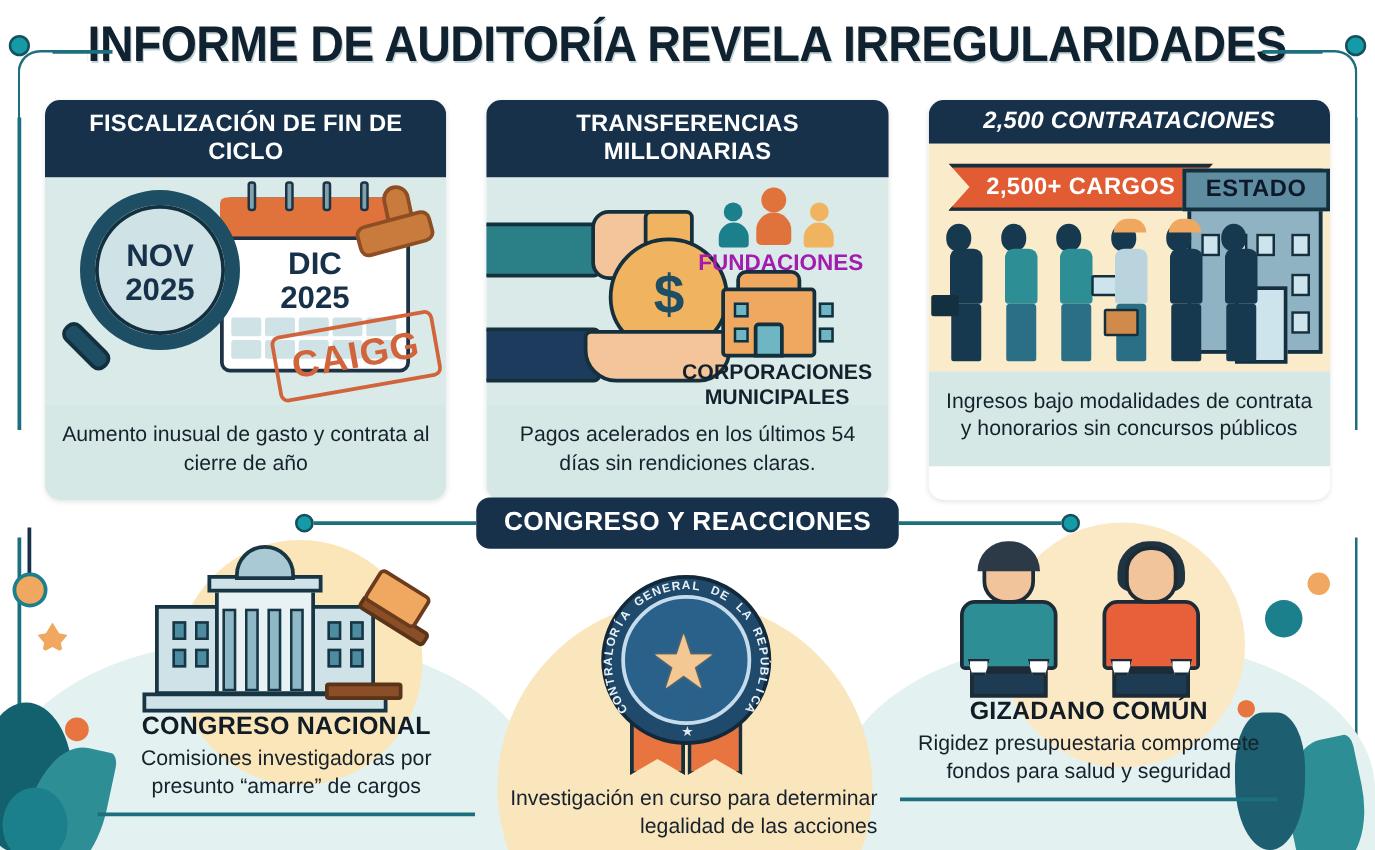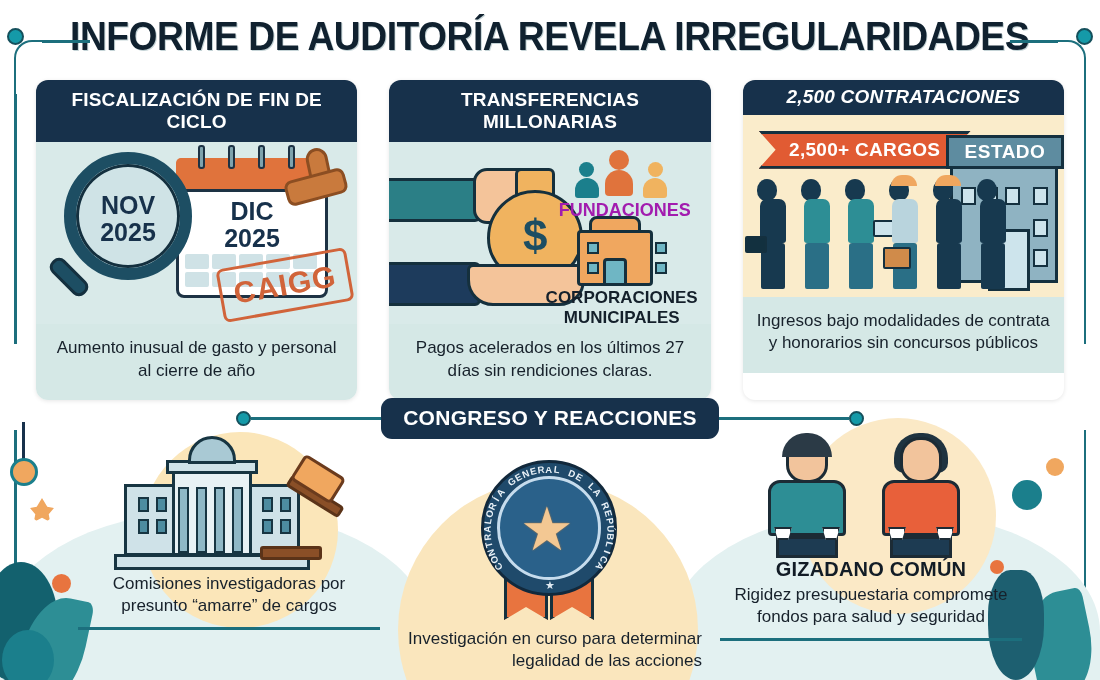--- a/index.html
+++ b/index.html
@@ -112,21 +112,21 @@
   
   .banner {
     position:absolute; left:16px; top:16px; width:212px; height:38px; background:#e15b33;
     border:3px solid #14303f; display:flex; align-items:center; justify-content:center;
     clip-path: polygon(0 0,100% 0,92% 50%,100% 100%,0 100%,8% 50%);
   }
   .banner span { color:#fff; font-weight:900; font-size:19px; letter-spacing:.3px; }
   .estado { position:absolute; right:6px; top:20px; width:108px; height:148px; background:#8fb3c2; border:3px solid #14303f;}
   .estado-top { position:absolute; right:0px; top:20px; width:118px; height:34px; background:#5e8ca0; border:3px solid #14303f;
                 display:flex; align-items:center; justify-content:center;}
-  .estado-top span { color:#ffffff; font-weight:900; font-size:19px; letter-spacing:.5px;}
+  .estado-top span { color:#0f172a; font-weight:900; font-size:19px; letter-spacing:.5px;}
   .est-w { position:absolute; width:15px; height:18px; background:#cde4ec; border:2px solid #14303f;}
   .est-door { position:absolute; right:34px; bottom:6px; width:42px; height:62px; background:#cde4ec; border:3px solid #14303f;}
   .walker { position:absolute; bottom:8px; }
   .walker .head { width:20px; height:22px; border-radius:50% 50% 45% 45%; }
   .walker .torso { width:26px; height:44px; border-radius:7px 7px 3px 3px; margin-top:-2px;}
   .walker .legs { width:24px; height:46px; border-radius:3px 3px 2px 2px; }
   .case { position:absolute; width:22px; height:17px; border:2px solid #14303f; border-radius:2px;}
 
   
   .mid-row { position:absolute; top:398px; left:0; width:1100px; display:flex; align-items:center; justify-content:center; }
@@ -242,21 +242,21 @@
         <div class="loupe-txt">
           <div>NOV</div>
           <div>2025</div>
         </div>
         <div class="stamp-h"></div>
         <div class="stamp"></div>
         <div class="stamp-mark">
           <span>CAIGG</span>
         </div>
       </div>
-      <div class="card-cap">Aumento inusual de gasto y personal al cierre de año</div>
+      <div class="card-cap">Aumento inusual de gasto y contrata al cierre de año</div>
     </div>
 
     <div class="card">
       <div class="card-head">TRANSFERENCIAS MILLONARIAS</div>
       <div class="card-art art-b">
         <div class="sleeve-top"></div>
         <div class="sleeve-bot"></div>
         <div class="hand-t"></div>
         <div class="bag-neck"></div>
         <div class="bag">
@@ -275,21 +275,21 @@
         <div class="lbl1">FUNDACIONES</div>
         <div class="bld-roof"></div>
         <div class="bld"></div>
         <div class="bld-w" style="right:112px; top:100px;"></div>
         <div class="bld-w" style="right:112px; top:120px;"></div>
         <div class="bld-w" style="right:44px; top:100px;"></div>
         <div class="bld-w" style="right:44px; top:120px;"></div>
         <div class="bld-door"></div>
         <div class="lbl2">CORPORACIONES MUNICIPALES</div>
       </div>
-      <div class="card-cap">Pagos acelerados en los últimos 27 días sin rendiciones claras.</div>
+      <div class="card-cap">Pagos acelerados en los últimos 54 días sin rendiciones claras.</div>
     </div>
 
     <div class="card tall">
       <div class="card-head">
         <div>2,500 CONTRATACIONES</div>
       </div>
       <div class="card-art art-c">
         <div class="banner">
           <span>2,500+ CARGOS</span>
         </div>
@@ -389,20 +389,21 @@
       <div class="cg-col" style="left:64px;"></div>
       <div class="cg-col" style="left:82px;"></div>
       <div class="cg-col" style="left:100px;"></div>
       <div class="cg-col" style="left:118px;"></div>
       <div class="cg-ped"></div>
       <div class="cg-dome"></div>
       <div class="gavel-stick"></div>
       <div class="gavel-head"></div>
       <div class="gavel-block"></div>
     </div>
+    <div class="b-title">CONGRESO NACIONAL</div>
     <div class="b-desc">Comisiones investigadoras por presunto “amarre” de cargos</div>
     <div class="b-underline"></div>
   </div>
 
   <div class="bottom-col" style="left:396px; top:456px; width:306px;">
     <div class="seal">
       <div class="seal-rib" style="left:30px;"></div>
       <div class="seal-rib" style="right:30px;"></div>
       <div class="seal-disc"></div>
       <div class="seal-inner"></div>

